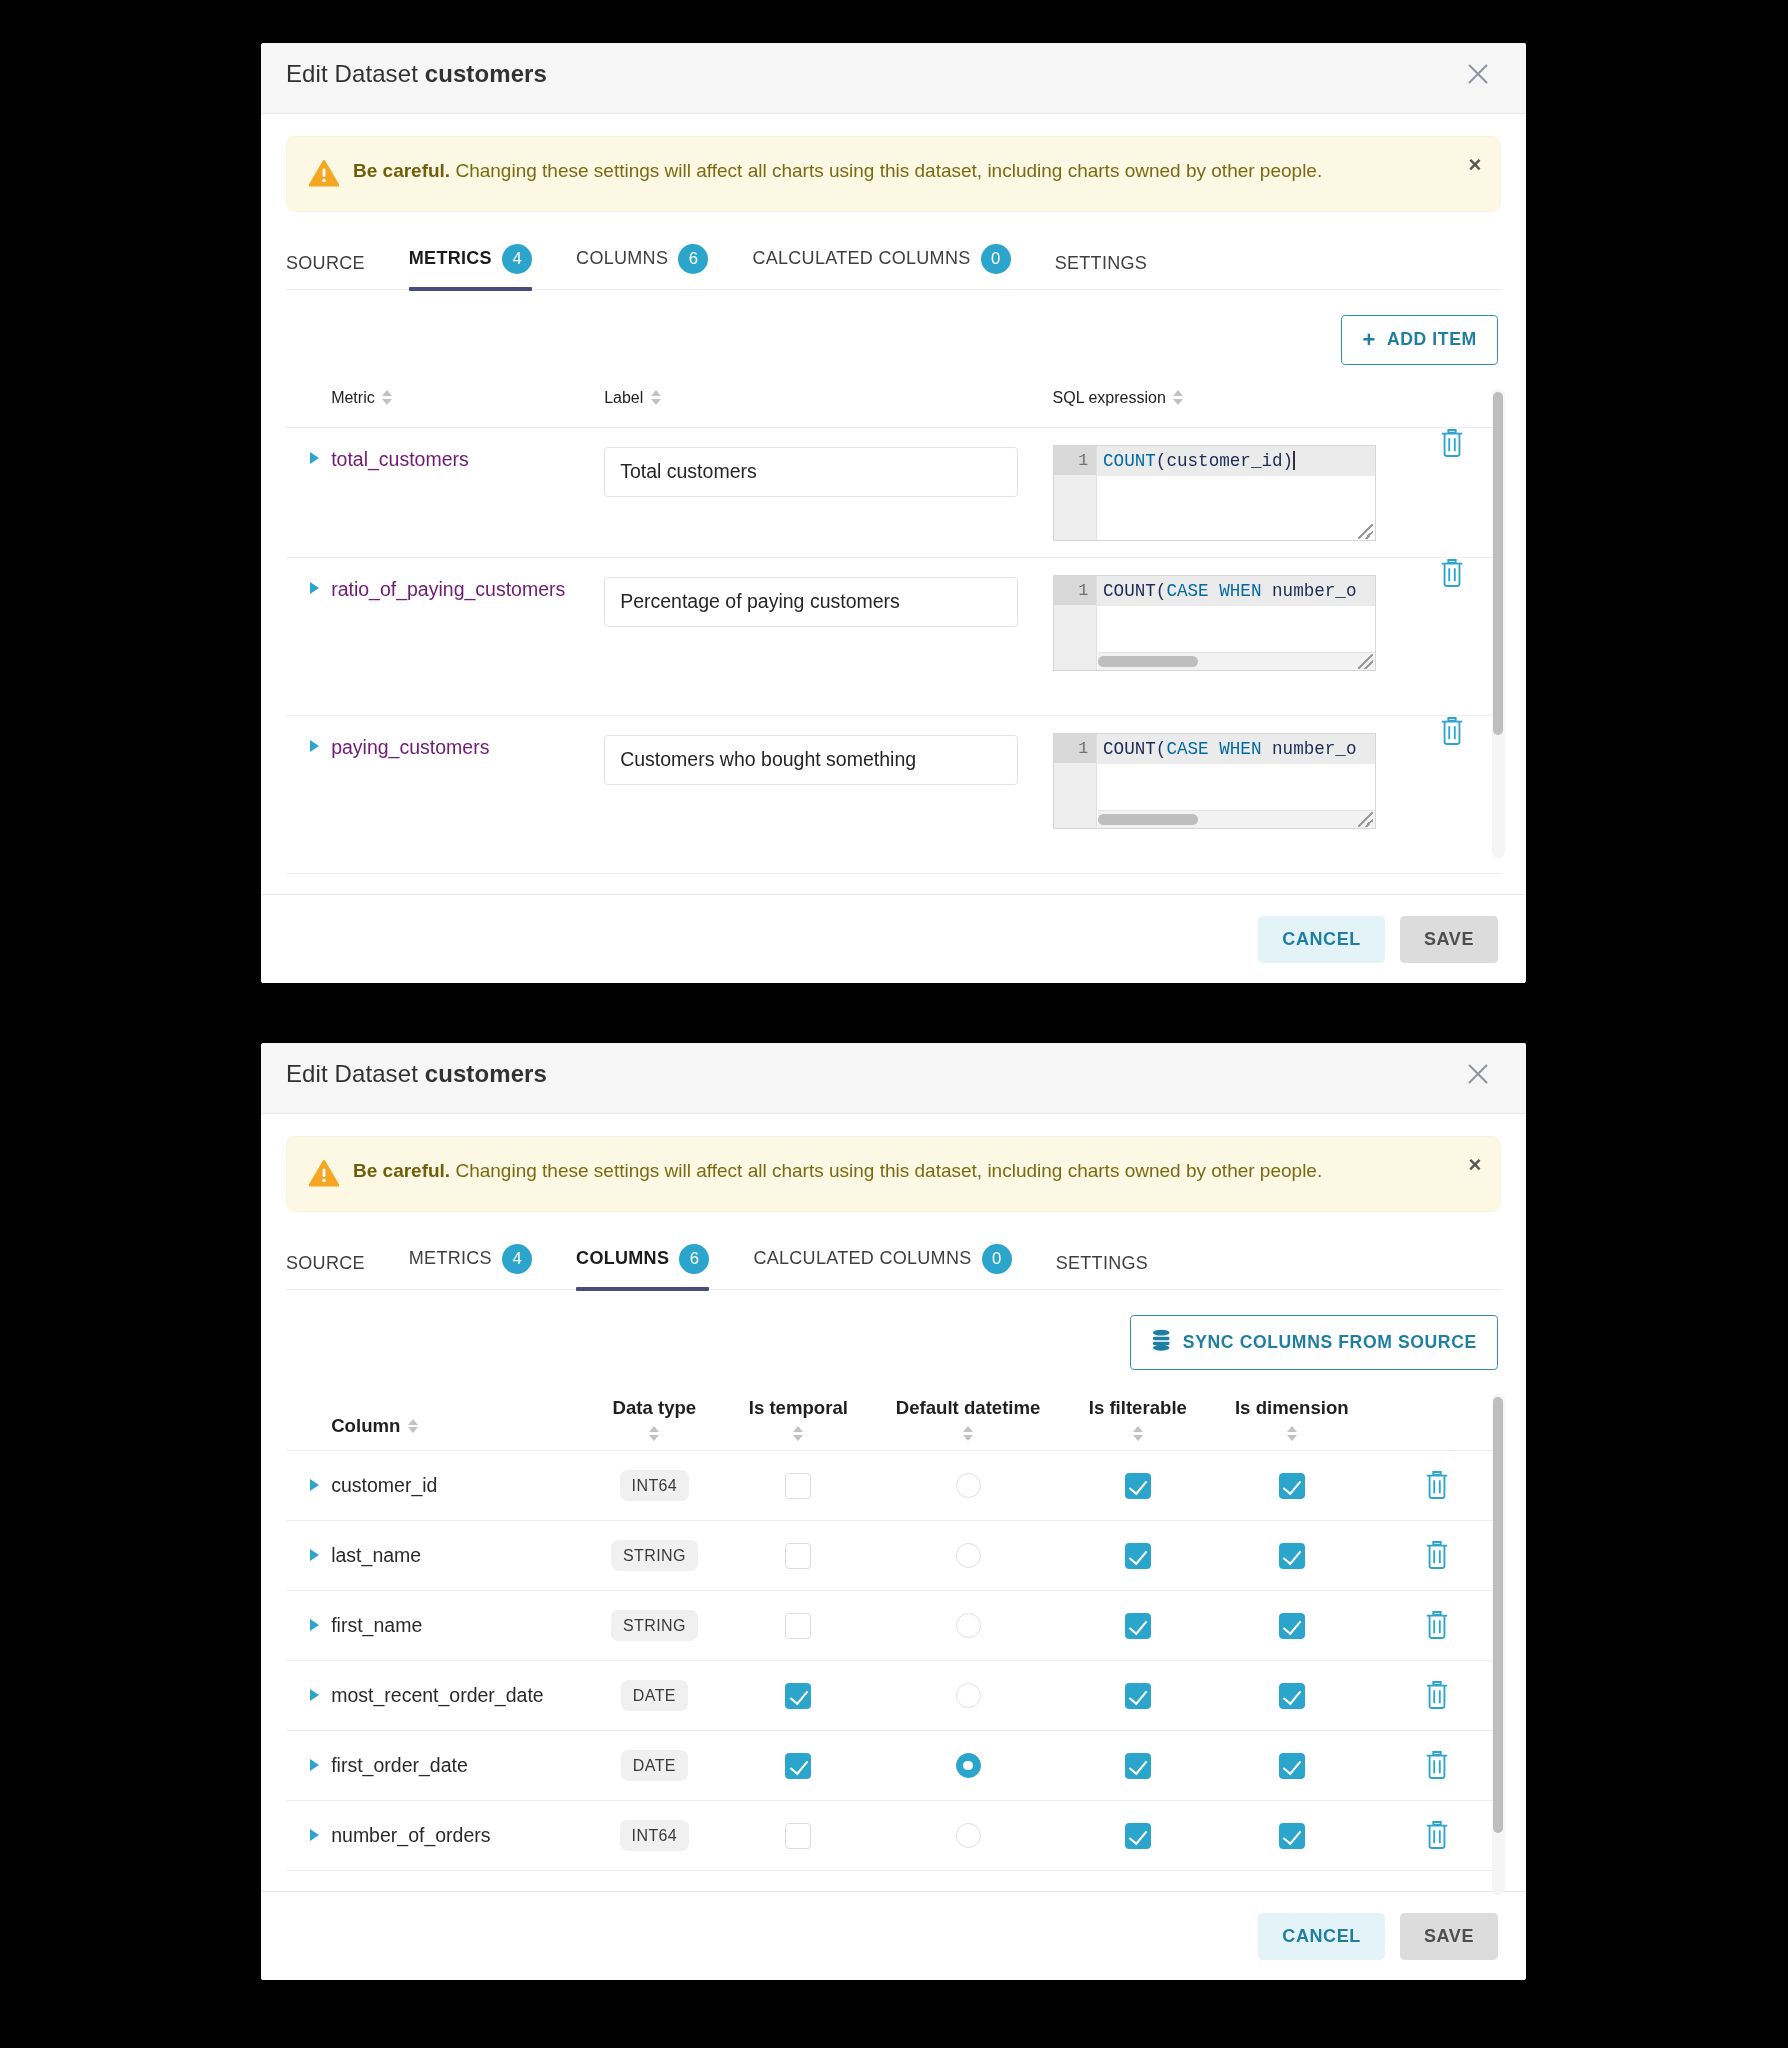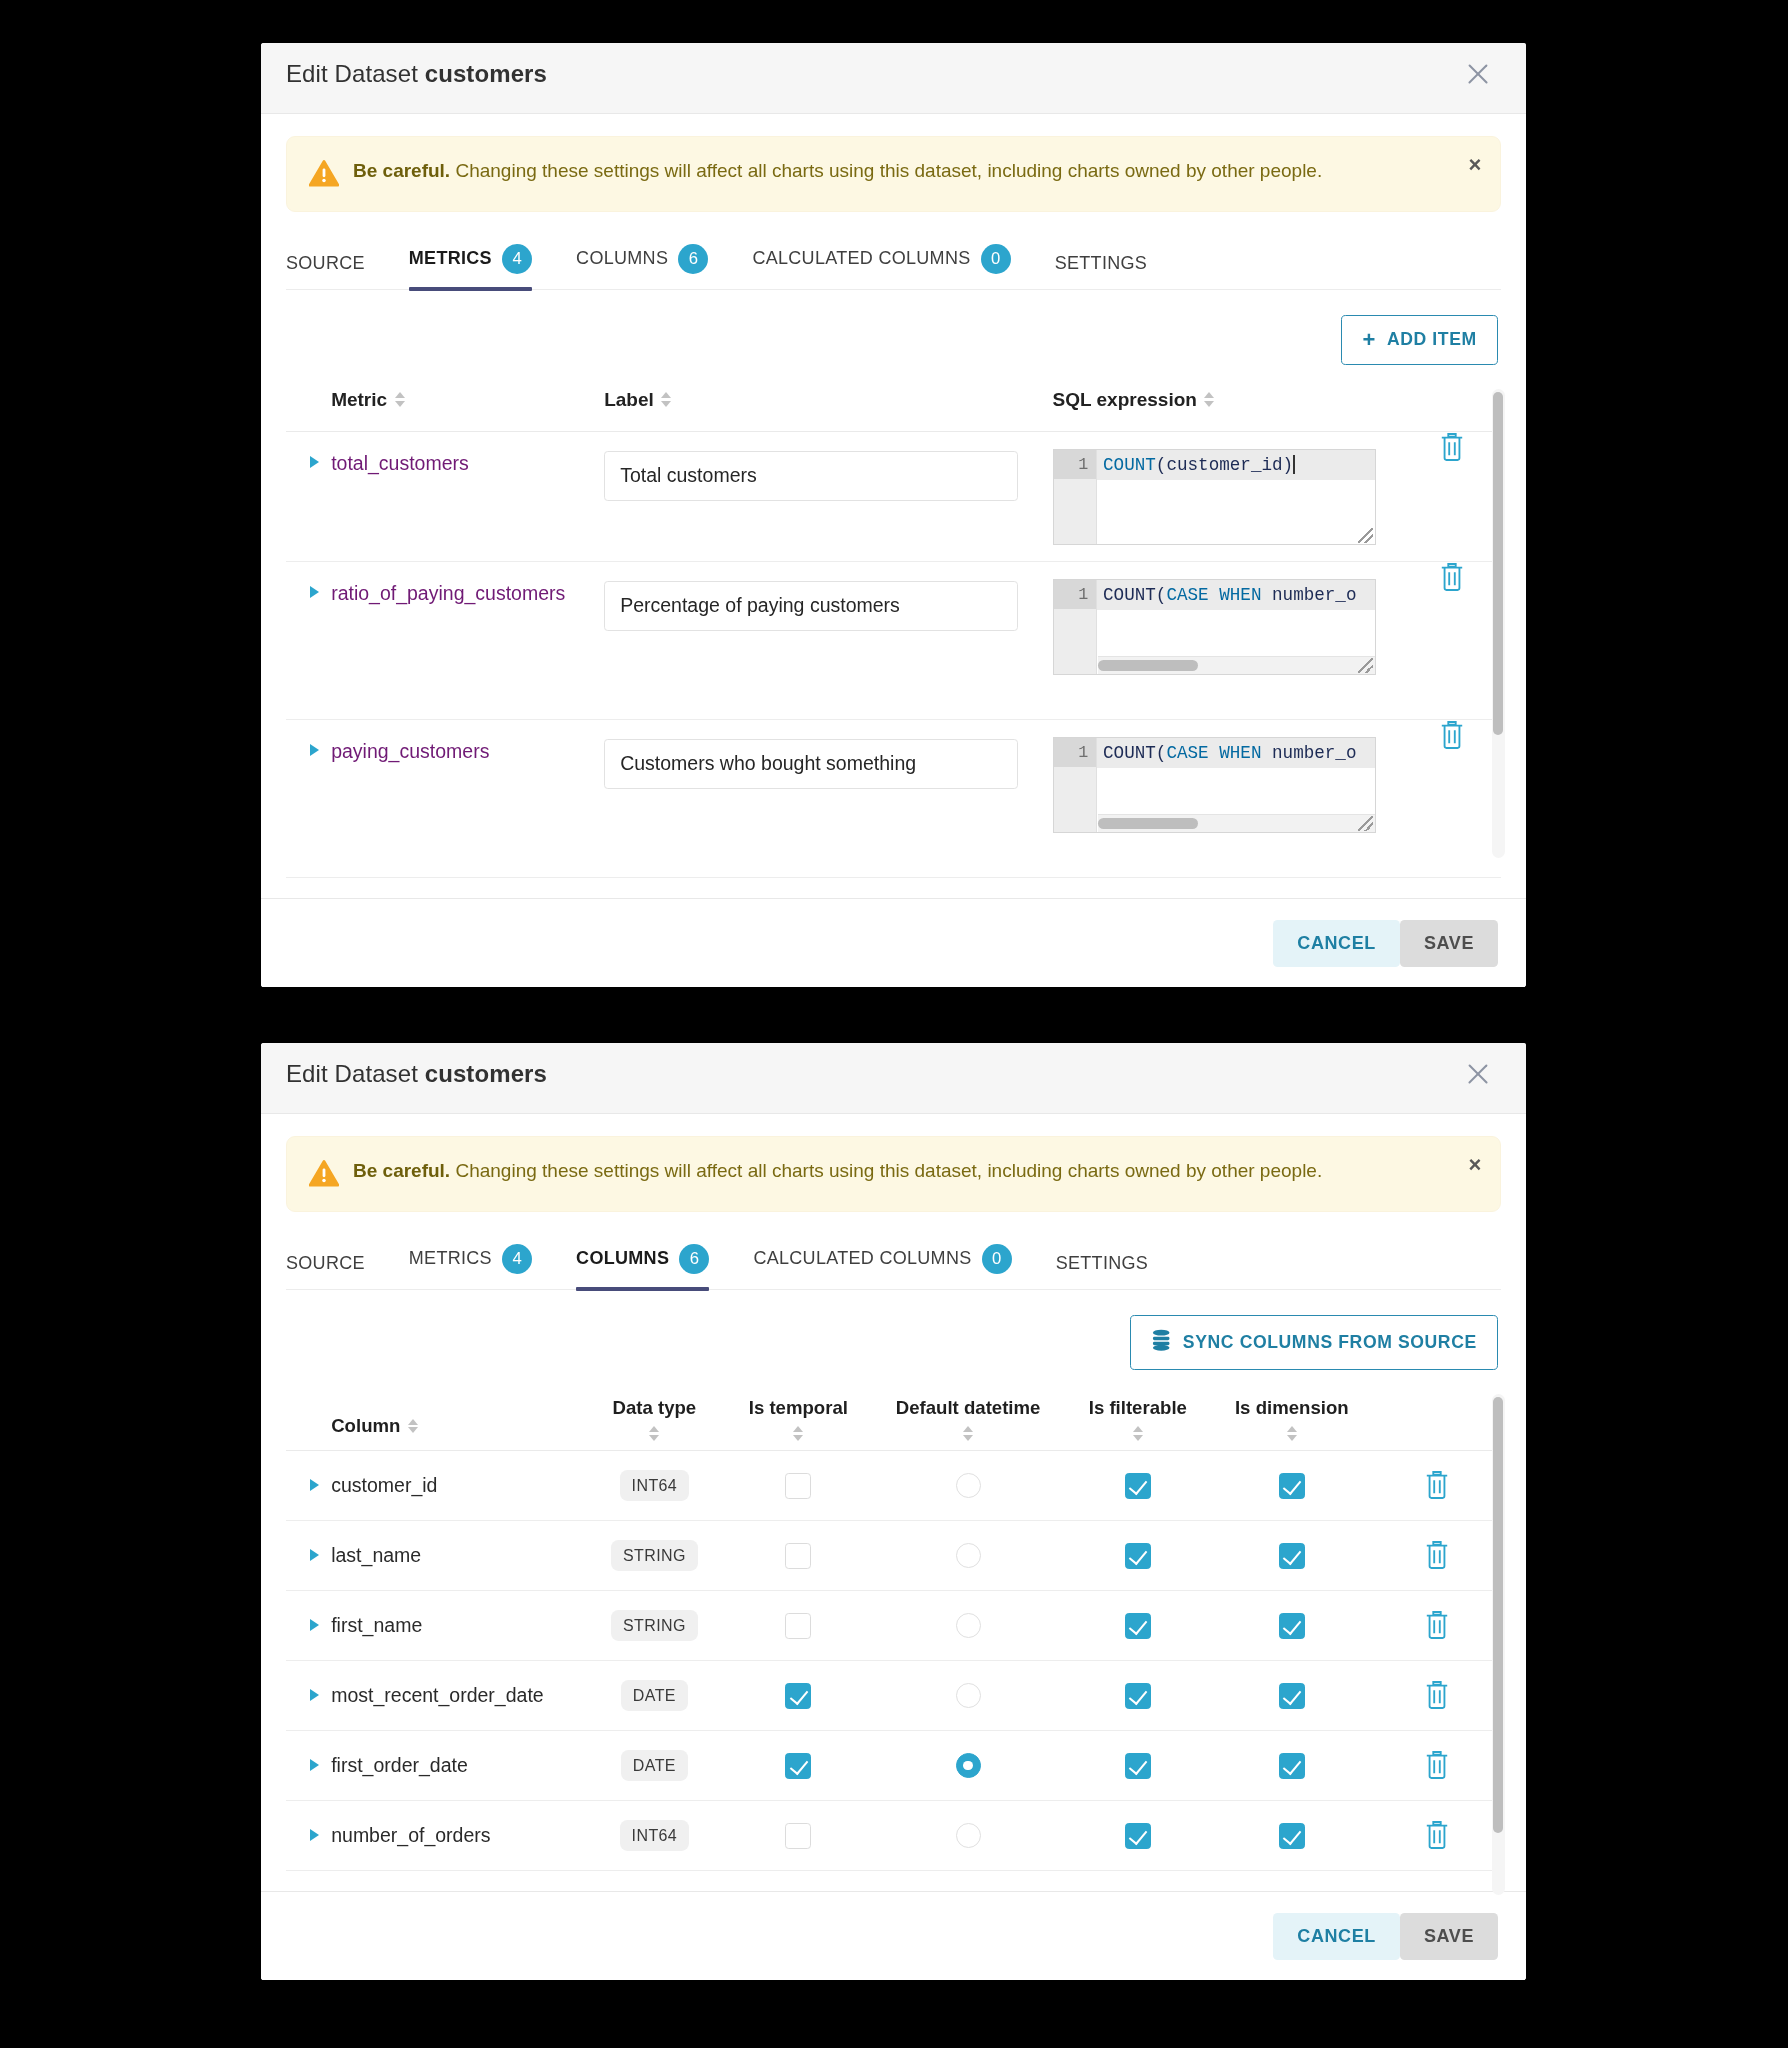--- a/index.html
+++ b/index.html
@@ -149,23 +149,23 @@
     gap: 11px;
     cursor: pointer;
   }
   .plus-ico { font-size: 22px; line-height: 1; font-weight: bold; }
 
   
   .table-wrap { position: relative; margin-top: 16.7px; }
   .tbl { width: 100%; border-collapse: collapse; table-layout: fixed; }
   .tbl thead th {
     text-align: left;
-    font-size: 19px;
+    font-size: 16px;
     color: #222222;
-    font-weight: bold;
+    font-weight: normal;
     padding: 7.4px 0 20.4px 0;
     border-bottom: 0.9px solid #eaeaea;
     vertical-align: bottom;
   }
   .th-inner { display: inline-flex; align-items: center; gap: 7.4px; }
   .sorter {
     display: inline-flex; flex-direction: column;
     gap: 2.8px; line-height: 0;
   }
   .sorter i {
@@ -292,20 +292,21 @@
     border-radius: 5.6px;
   }
 
   
   .modal-footer {
     border-top: 0.9px solid #e8e8e8;
     margin-top: 20.4px;
     padding: 20.4px 28px;
     display: flex;
     justify-content: flex-end;
+    gap: 15px;
     background: #ffffff;
   }
   .btn-cancel {
     background: #e4f3f8;
     color: #1e7fa3;
     border: none;
     border-radius: 4.6px;
     font-size: 18px;
     font-weight: bold;
     letter-spacing: 0.6px;

